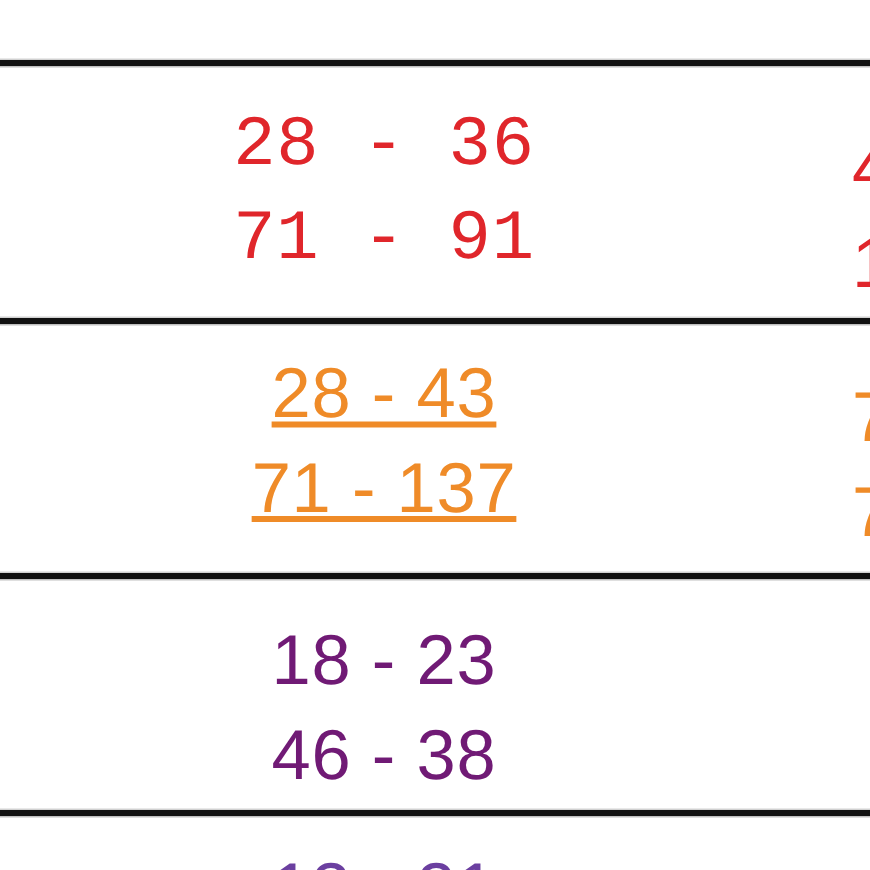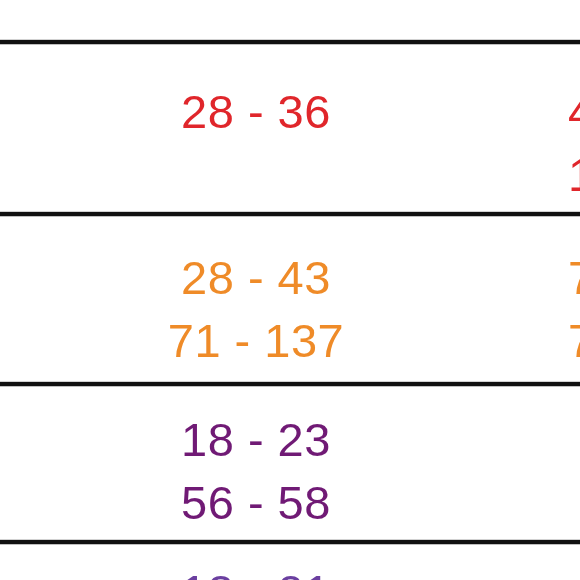--- a/index.html
+++ b/index.html
@@ -104,22 +104,22 @@
   .c-orange { color: #ef8b28; }
   .c-green  { color: #701a75; }
   .c-purple { color: #6b3fa0; }
 
   
   #row-red      { top: 44px;  height: 166px; }
   #row-orange   { top: 218px; height: 162px; }
   #row-green    { top: 388px; height: 150px; }
   #row-purple   { top: 546px; height: 34px;  }
 
-  #row-red    .cell-main { top: 36px; }
-  #row-orange .cell-main { top: 28px; }
+  #row-red    .cell-main { top: 22px; font-family: Liberation Mono, monospace; }
+  #row-orange .cell-main { top: 12px; text-decoration: underline; }
   #row-green  .cell-main { top: 20px; }
   #row-purple .cell-main { top: 14px; }
 
   #row-red    .cell-edge { top: 36px; }
   #row-orange .cell-edge { top: 28px; }
 
   #rule-1 { top: 40px;  }
   #rule-2 { top: 212px; }
   #rule-3 { top: 382px; }
   #rule-4 { top: 540px; }
@@ -135,20 +135,21 @@
 
   <div class="rule" id="rule-1"></div>
   <div class="rule" id="rule-2"></div>
   <div class="rule" id="rule-3"></div>
   <div class="rule" id="rule-4"></div>
 
   <div class="row" id="row-red">
     <div class="row-inner">
       <div class="cell-main c-red">
         <div class="val-line">28 - 36</div>
+        <div class="val-line">71 - 91</div>
       </div>
       <div class="cell-edge c-red">
         <div class="val-line">4</div>
         <div class="val-line">1</div>
       </div>
     </div>
   </div>
 
   <div class="row" id="row-orange">
     <div class="row-inner">
@@ -160,21 +161,21 @@
         <div class="val-line">7</div>
         <div class="val-line">7</div>
       </div>
     </div>
   </div>
 
   <div class="row" id="row-green">
     <div class="row-inner">
       <div class="cell-main c-green">
         <div class="val-line">18 - 23</div>
-        <div class="val-line">56 - 58</div>
+        <div class="val-line">46 - 38</div>
       </div>
     </div>
   </div>
 
   <div class="row" id="row-purple">
     <div class="row-inner">
       <div class="cell-main c-purple">
         <div class="val-line">13 - 21</div>
       </div>
     </div>

